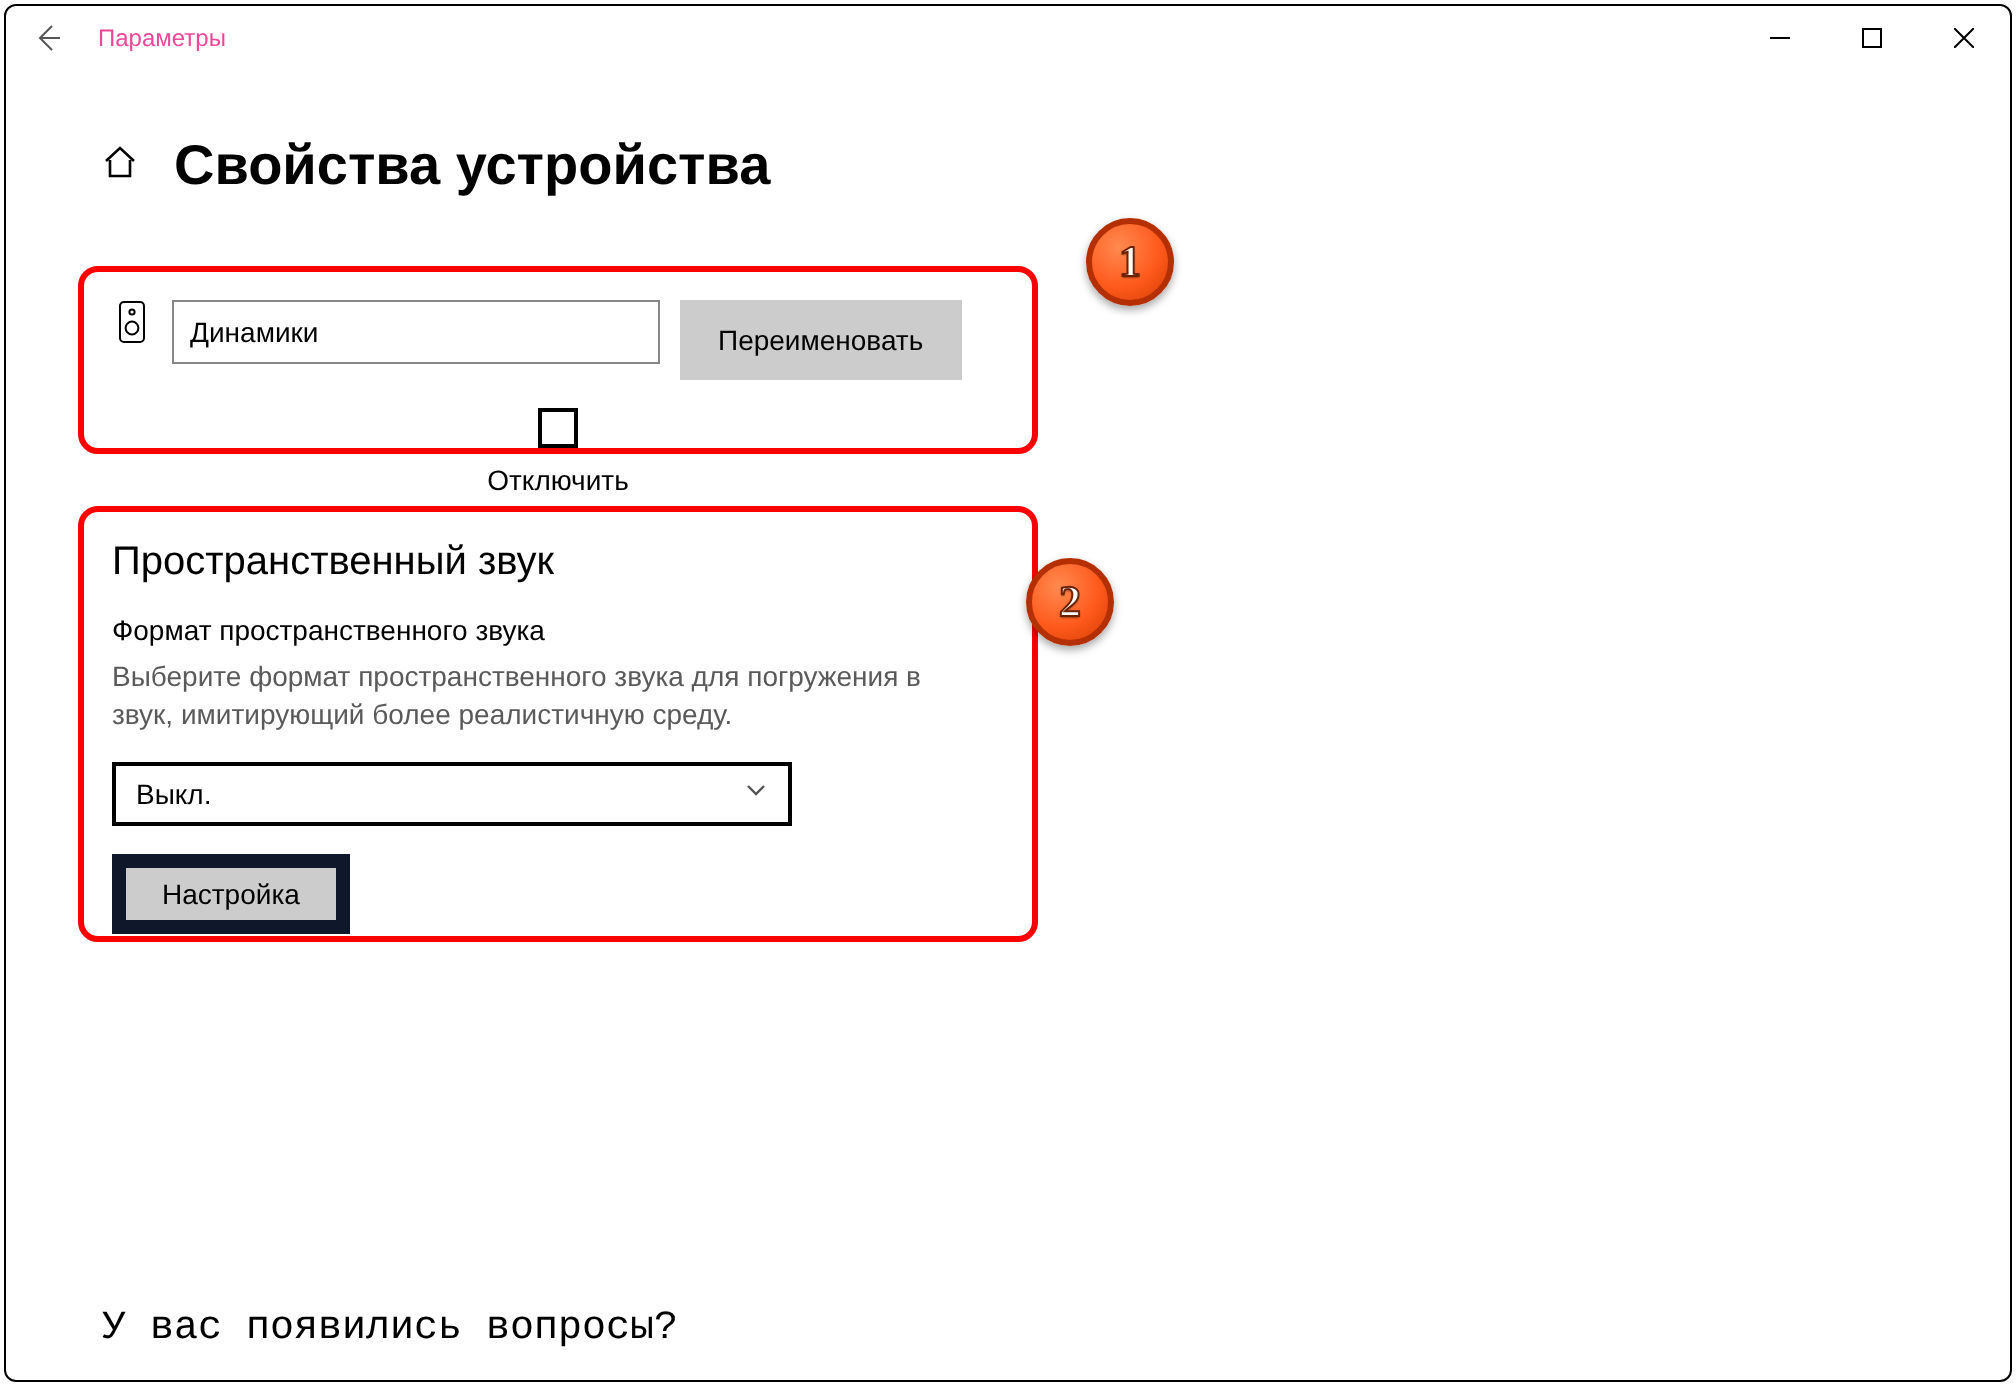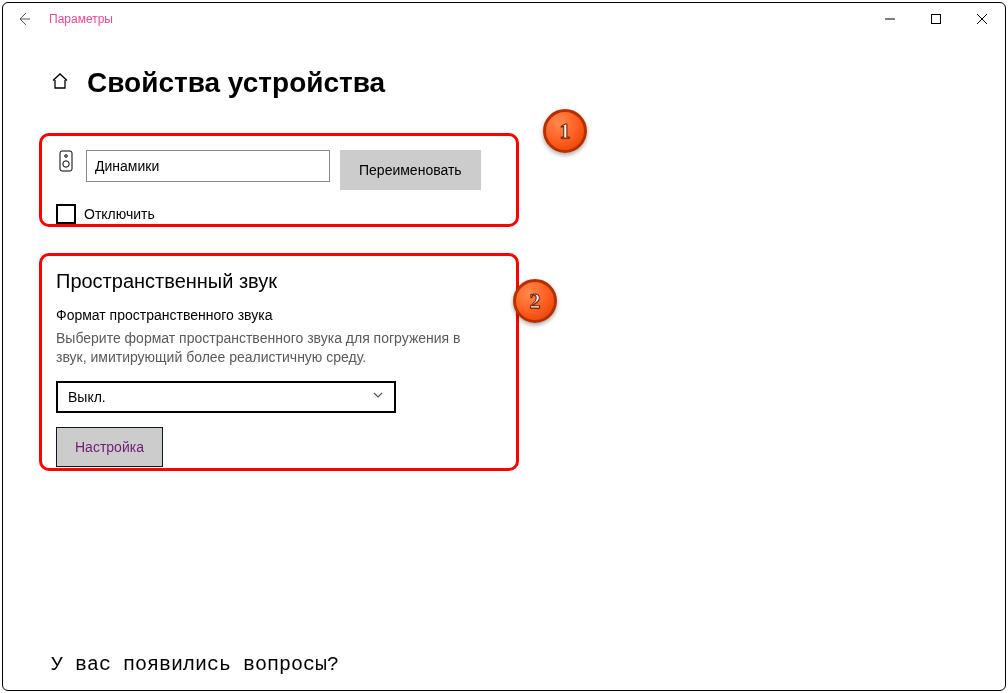--- a/index.html
+++ b/index.html
@@ -25,22 +25,22 @@
     -webkit-text-stroke: 1px #6d2200; text-shadow: 0 1px 1px rgba(0,0,0,.4); font-family: Georgia, serif; }
 
   .highlight { border: 3px solid #ff0000; border-radius: 10px; padding: 14px 14px; position:relative; }
   #box1 { position:absolute; left:36px; top:98px; width:480px; height:94px; }
   #box2 { position:absolute; left:36px; top:218px; width:480px; height:218px; }
 
   .device-row { display:flex; align-items:flex-start; gap:10px; }
   .dev-icon { width:20px; display:flex; justify-content:center; }
   .dev-input { width:244px; height:32px; border:1px solid #888; padding: 0 8px; font-size:14px; background:#fff; }
   .btn { height:40px; padding:0 18px; background:#cccccc; border:1px solid #cccccc; font-size:14px; cursor:pointer; color:#000; }
-  .btn-disabled { background:#cccccc; color:#701a75; border:1px solid #0f172a; }
-  .check-row { display:flex; align-items:center; gap:8px; margin-top:14px; }
+  .btn-disabled { background:#cccccc; color:#000000; border:7px solid #0f172a; }
+  .check-row { display:flex; align-items:center; gap:8px; margin-top:14px;flex-direction:column; }
   .chk { width:20px; height:20px; border:2px solid #000; display:inline-block; }
   .check-label { font-size:14px; color:#000; }
 
   .section-h2 { font-size:20px; font-weight:400; margin-bottom:14px; color:#000; }
   .section-sub { font-size:14px; font-weight:400; color:#000; margin-bottom:6px; }
   .section-desc { font-size:14px; color:#5a5a5a; margin-bottom:14px; max-width:430px; line-height:1.35; }
   .select { width:340px; height:32px; border:2px solid #000000; display:flex; align-items:center; justify-content:space-between; padding:0 10px; font-size:14px; cursor:pointer; background:#fff; }
   .chev { font-size:12px; color:#555; }
 
   .related { position:absolute; left:48px; top:496px; }

